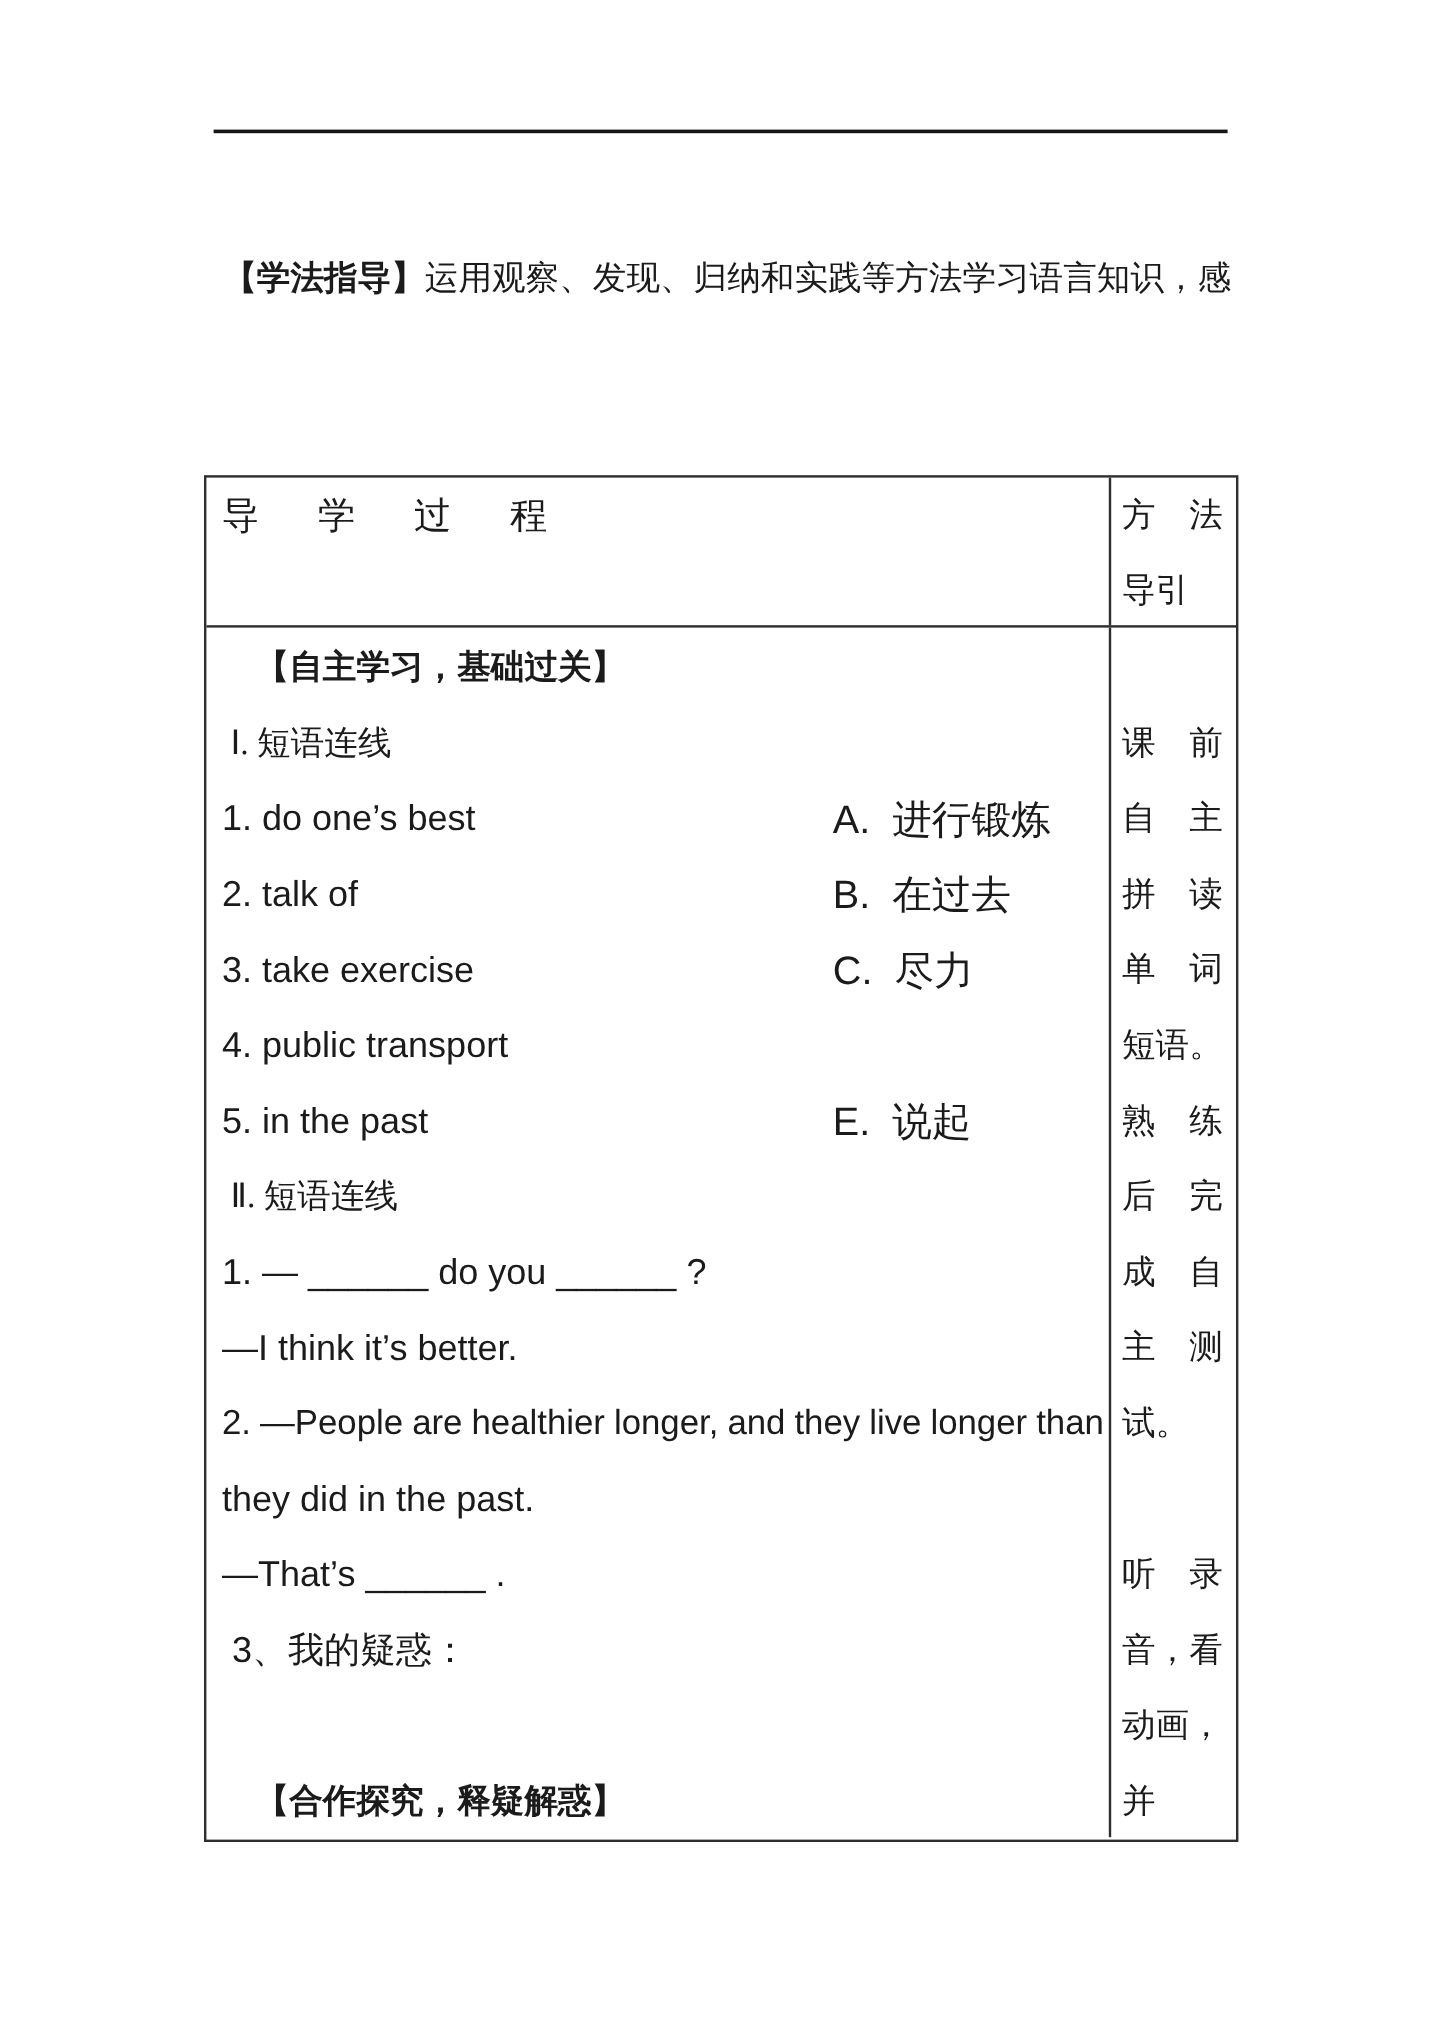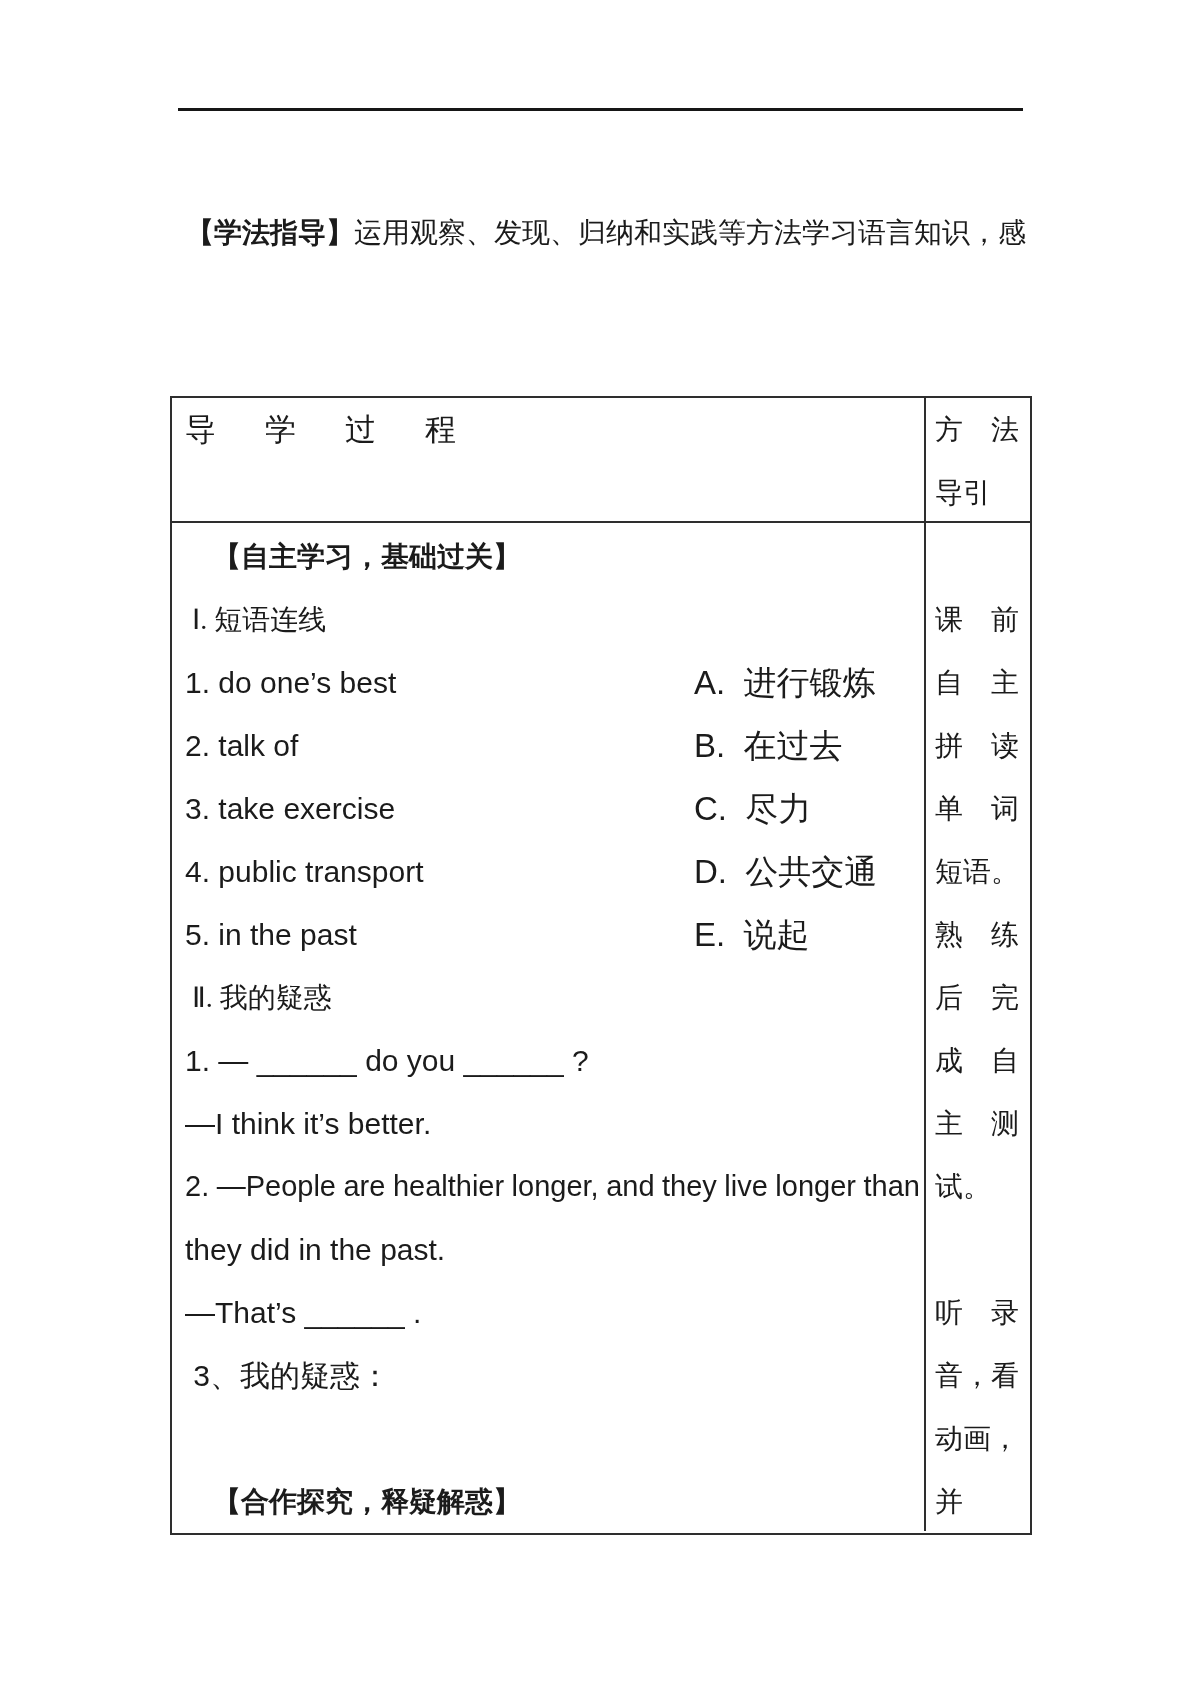--- a/index.html
+++ b/index.html
@@ -66,23 +66,23 @@
           <div class="mline"><span>导引</span></div>
         </div>
     </div>
     <div class="brow">
       <div class="bleft">
           <div class="line cjk bold"><span class="txt">【自主学习，基础过关】</span></div>
           <div class="line cjk"><span class="txt"> Ⅰ. 短语连线</span></div>
           <div class="line en"><span class="txt">1. do one’s best</span><span class="opt">A.  进行锻炼</span></div>
           <div class="line en"><span class="txt">2. talk of</span><span class="opt">B.  在过去</span></div>
           <div class="line en"><span class="txt">3. take exercise</span><span class="opt">C.  尽力</span></div>
-          <div class="line en"><span class="txt">4. public transport</span><span class="opt">D.  公共交通</span></div>
+          <div class="line en"><span class="txt">4. public transport</span></div>
           <div class="line en"><span class="txt">5. in the past</span><span class="opt">E.  说起</span></div>
-          <div class="line cjk"><span class="txt"> Ⅱ. 我的疑惑</span></div>
+          <div class="line cjk"><span class="txt"> Ⅱ. 短语连线</span></div>
           <div class="line en"><span class="txt">1. — ______ do you ______ ?</span></div>
           <div class="line en"><span class="txt">—I think it’s better.</span></div>
           <div class="line en justify">
             <span>2.</span>
             <span>—People</span>
             <span>are</span>
             <span>healthier</span>
             <span>longer,</span>
             <span>and</span>
             <span>they</span>

